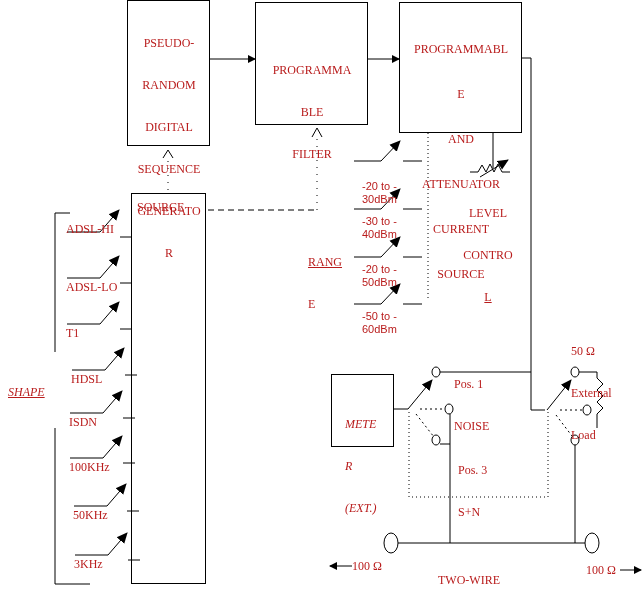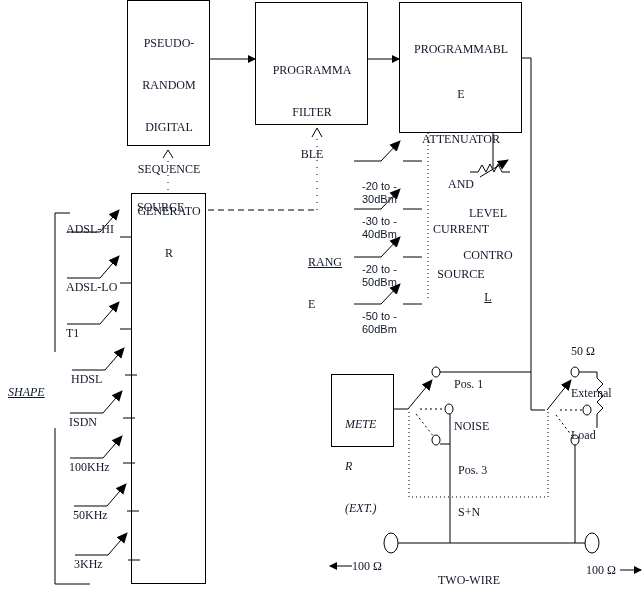--- a/index.html
+++ b/index.html
@@ -1,18 +1,18 @@
 <!DOCTYPE html>
 <html><head>
 <meta charset="utf-8">
 <style>
   html, body { margin:0; padding:0; background:#ffffff; }
   body { width:643px; height:592px; position:relative; overflow:hidden; }
   #diagram { position:absolute; left:0; top:0; width:643px; height:592px; }
-  .lbl { position:absolute; font-family:"Liberation Serif", serif; font-size:12px; color:#0f172a; line-height:14px; white-space:pre; }
+  .lbl { position:absolute; font-family:"Liberation Serif", serif; font-size:12px; color:#b91c1c; line-height:14px; white-space:pre; }
   .ctr { text-align:center; }
   .sans { font-family:"Liberation Sans", sans-serif; font-size:11px; line-height:13px; }
   .u { text-decoration:underline; }
 </style>
 </head>
 <body>
 
 <div id="diagram">
 <svg width="643" height="592" viewBox="0 0 643 592" xmlns="http://www.w3.org/2000/svg">
   <defs>
@@ -127,28 +127,28 @@
 <div class="lbl ctr" style="left:127px;top:8px;width:84px;">
   <div>PSEUDO-</div>
   <div>RANDOM</div>
   <div>DIGITAL</div>
   <div>SEQUENCE</div>
   <div>GENERATO</div>
   <div>R</div>
 </div>
 <div class="lbl ctr" style="left:256px;top:35px;width:112px;">
   <div>PROGRAMMA</div>
+  <div>BLE</div>
   <div>FILTER</div>
-  <div>BLE</div>
 </div>
 <div class="lbl ctr" style="left:400px;top:12px;width:122px;line-height:15px;">
   <div>PROGRAMMABL</div>
   <div>E</div>
+  <div>AND</div>
   <div>ATTENUATOR</div>
-  <div>AND</div>
   <div>CURRENT</div>
   <div>SOURCE</div>
 </div>
 <div class="lbl" style="left:137px;top:200px;">SOURCE</div>
 <div class="lbl" style="left:345px;top:389px;line-height:14px;font-style:italic;">
   <div>METE</div>
   <div>R</div>
   <div>(EXT.)</div>
 </div>
 

